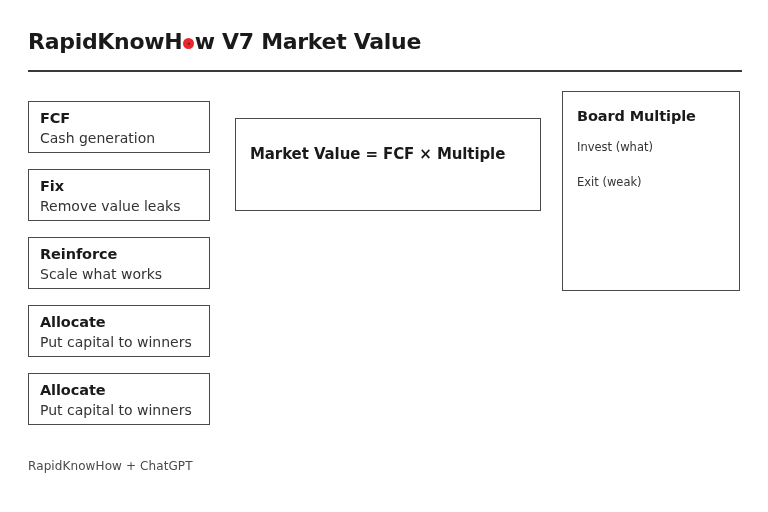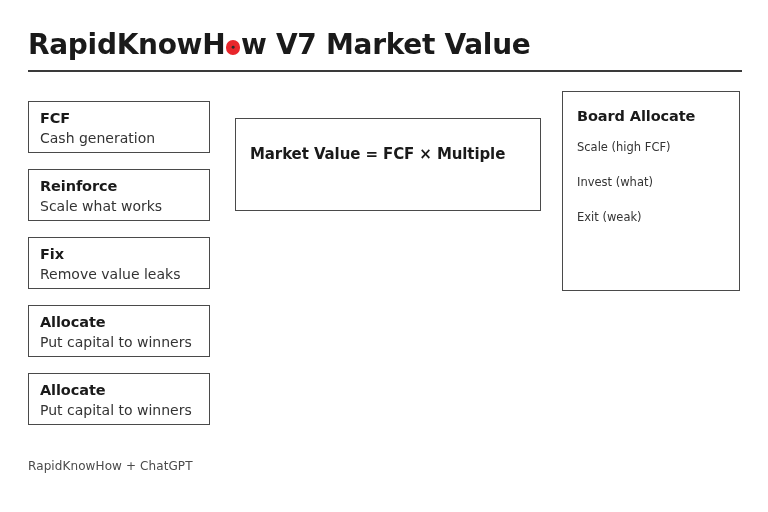--- a/index.html
+++ b/index.html
@@ -20,21 +20,21 @@
     position: absolute;
     inset: 0;
     background: #ffffff;
   }
 
   
   .title {
     position: absolute;
     left: 28px;
     top: 30px;
-    font-size: 28px;
+    font-size: 22px;
     font-weight: bold;
     letter-spacing: -0.3px;
     color: #1a1a1a;
     white-space: nowrap;
     line-height: 1.1;
   }
   .title .dot-o {
     display: inline-block;
     width: 0.52em;
     height: 0.52em;
@@ -165,47 +165,46 @@
   <div class="title-rule"></div>
 
   <div class="left-col">
 
     <div class="kcard">
       <div class="kcard-title">FCF</div>
       <div class="kcard-sub">Cash generation</div>
     </div>
 
     <div class="kcard">
+      <div class="kcard-title">Fix</div>
+      <div class="kcard-sub">Remove value leaks</div>
+    </div>
+
+    <div class="kcard">
       <div class="kcard-title">Reinforce</div>
       <div class="kcard-sub">Scale what works</div>
-    </div>
-
-    <div class="kcard">
-      <div class="kcard-title">Fix</div>
-      <div class="kcard-sub">Remove value leaks</div>
     </div>
 
     <div class="kcard">
       <div class="kcard-title">Allocate</div>
       <div class="kcard-sub">Put capital to winners</div>
     </div>
 
     <div class="kcard">
       <div class="kcard-title">Allocate</div>
       <div class="kcard-sub">Put capital to winners</div>
     </div>
 
   </div>
 
   <div class="formula-box">
     <div class="formula-text">Market Value = FCF × Multiple</div>
   </div>
 
   <div class="board-panel">
-    <div class="board-title">Board Allocate</div>
-    <div class="board-item">Scale (high FCF)</div>
+    <div class="board-title">Board Multiple</div>
     <div class="board-item">Invest (what)</div>
     <div class="board-item">Exit (weak)</div>
   </div>
 
   <div class="footer">RapidKnowHow + ChatGPT</div>
 
 </div>
 
 </body></html>

